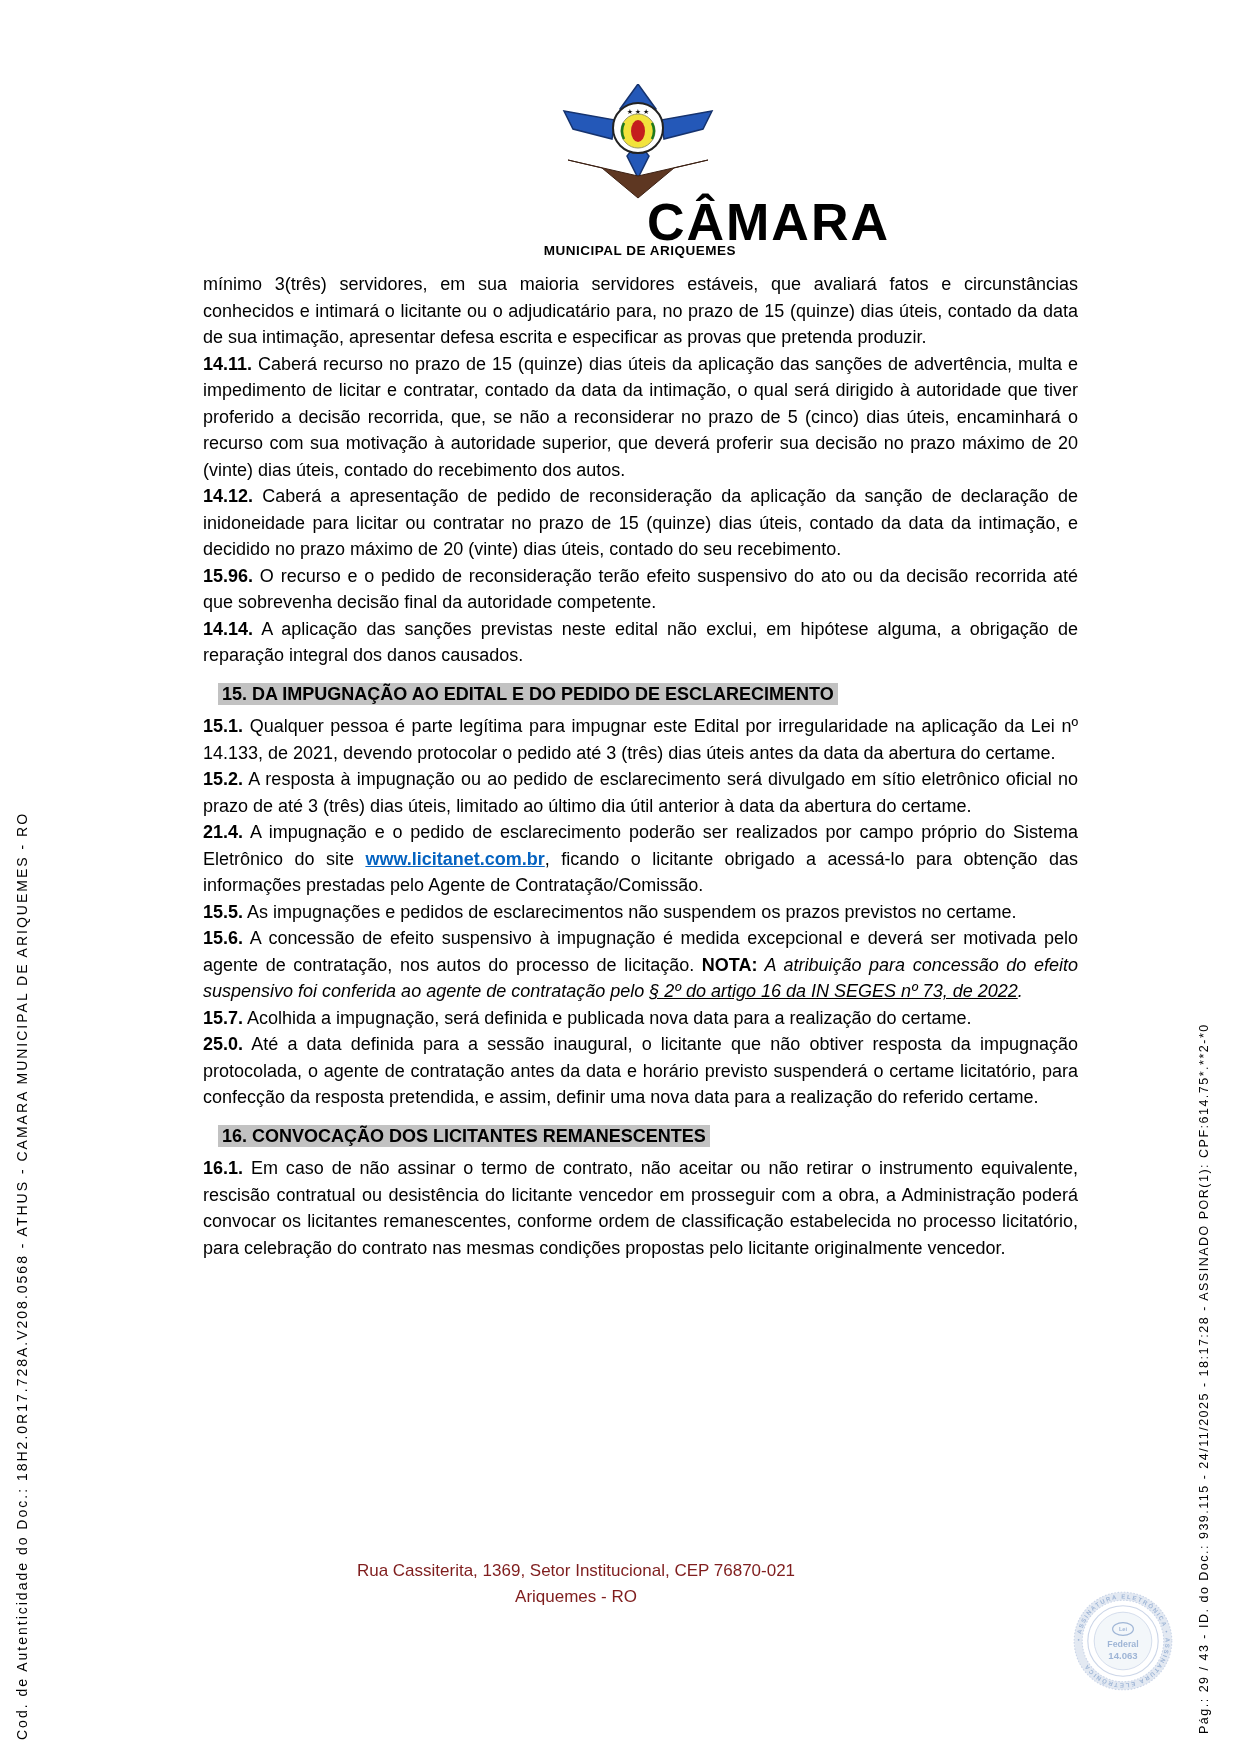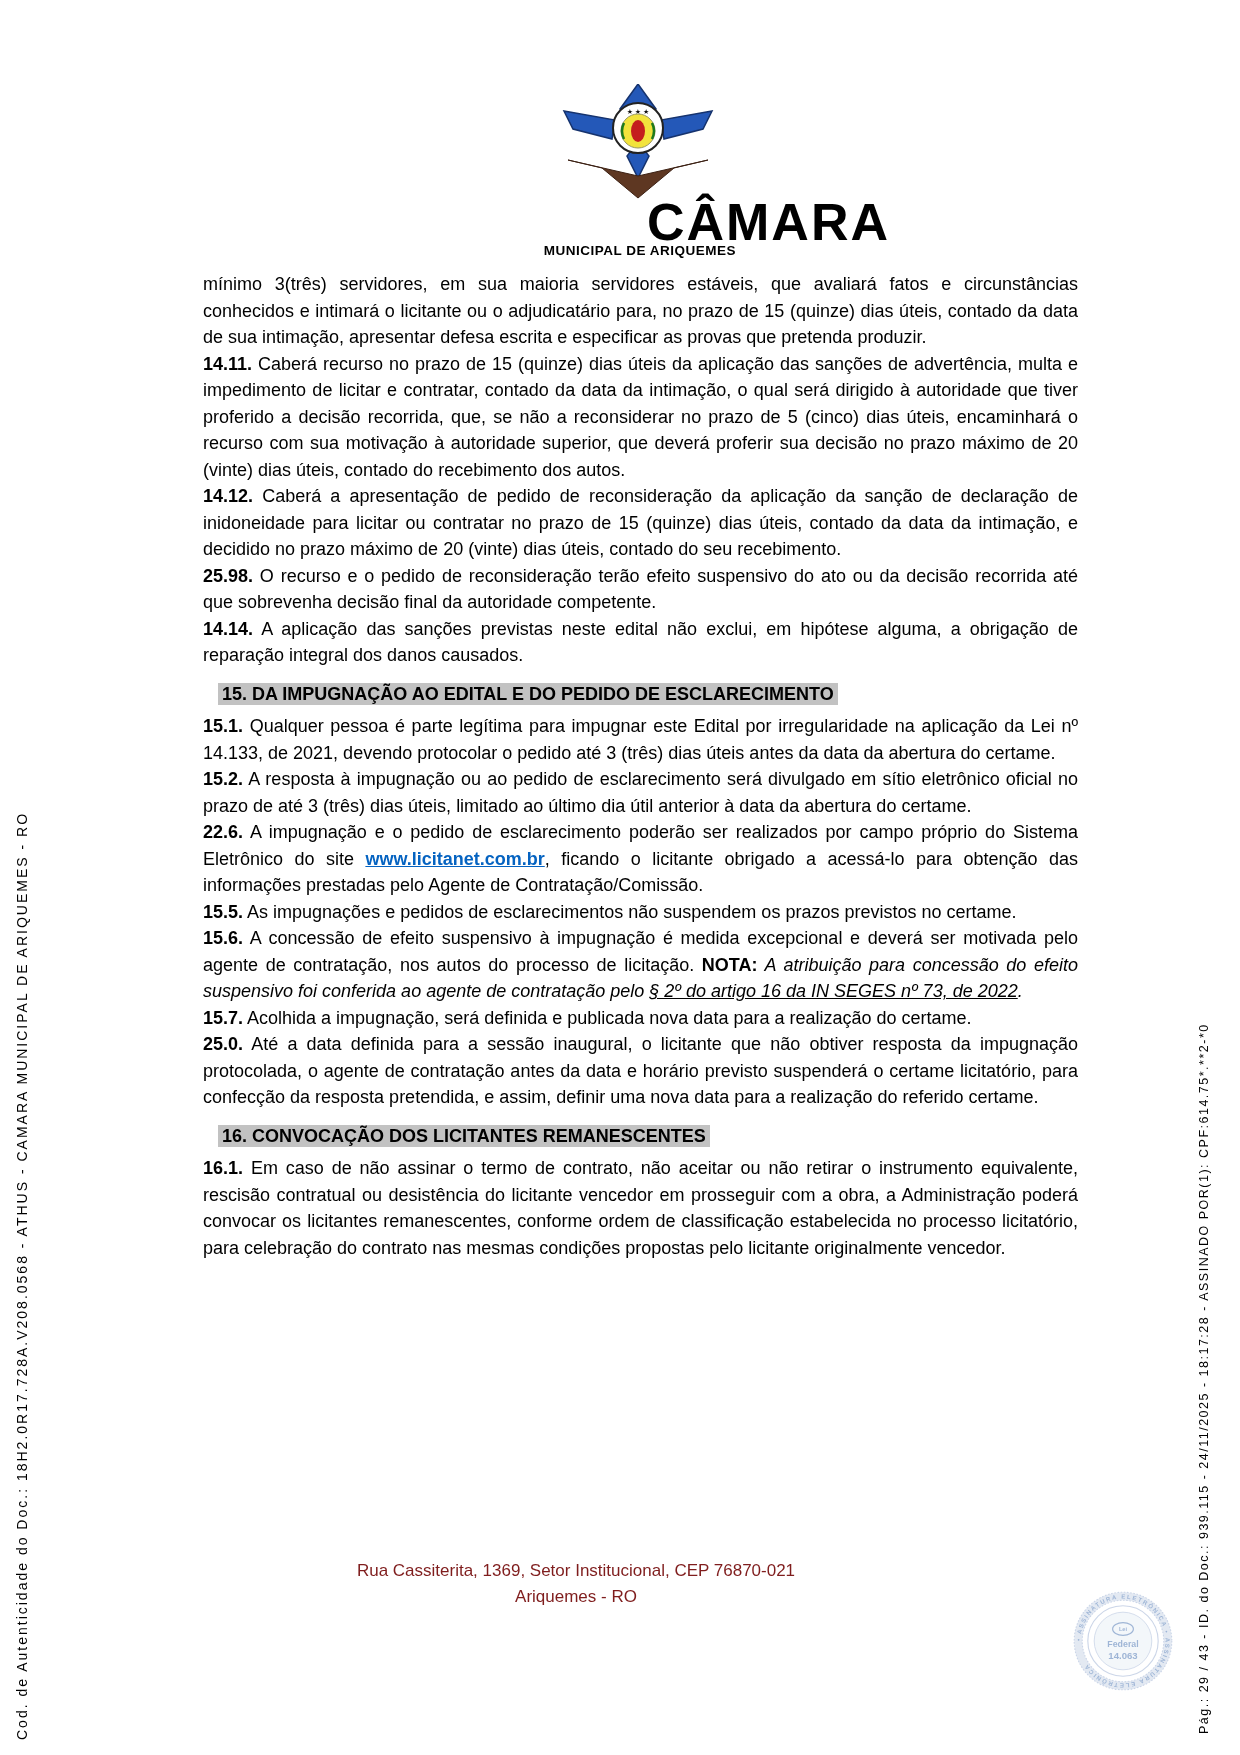--- a/index.html
+++ b/index.html
@@ -70,31 +70,31 @@
   <div class="logo-title">CÂMARA</div>
   <div class="logo-subtitle">MUNICIPAL DE ARIQUEMES</div>
 
   <div class="body">
     <p><span>mínimo 3(três) servidores, em sua maioria servidores estáveis, que avaliará fatos e circunstâncias conhecidos e intimará o licitante ou o adjudicatário para, no prazo de 15 (quinze) dias úteis, contado da data de sua intimação, apresentar defesa escrita e especificar as provas que pretenda produzir.</span></p>
 
     <p><span class="num">14.11.</span><span> Caberá recurso no prazo de 15 (quinze) dias úteis da aplicação das sanções de advertência, multa e impedimento de licitar e contratar, contado da data da intimação, o qual será dirigido à autoridade que tiver proferido a decisão recorrida, que, se não a reconsiderar no prazo de 5 (cinco) dias úteis, encaminhará o recurso com sua motivação à autoridade superior, que deverá proferir sua decisão no prazo máximo de 20 (vinte) dias úteis, contado do recebimento dos autos.</span></p>
 
     <p><span class="num">14.12.</span><span> Caberá a apresentação de pedido de reconsideração da aplicação da sanção de declaração de inidoneidade para licitar ou contratar no prazo de 15 (quinze) dias úteis, contado da data da intimação, e decidido no prazo máximo de 20 (vinte) dias úteis, contado do seu recebimento.</span></p>
 
-    <p><span class="num">25.98.</span><span> O recurso e o pedido de reconsideração terão efeito suspensivo do ato ou da decisão recorrida até que sobrevenha decisão final da autoridade competente.</span></p>
+    <p><span class="num">15.96.</span><span> O recurso e o pedido de reconsideração terão efeito suspensivo do ato ou da decisão recorrida até que sobrevenha decisão final da autoridade competente.</span></p>
 
     <p><span class="num">14.14.</span><span> A aplicação das sanções previstas neste edital não exclui, em hipótese alguma, a obrigação de reparação integral dos danos causados.</span></p>
 
     <p class="sec"><span class="hl">15. DA IMPUGNAÇÃO AO EDITAL E DO PEDIDO DE ESCLARECIMENTO</span></p>
 
     <p><span class="num">15.1.</span><span> Qualquer pessoa é parte legítima para impugnar este Edital por irregularidade na aplicação da Lei nº 14.133, de 2021, devendo protocolar o pedido até 3 (três) dias úteis antes da data da abertura do certame.</span></p>
 
     <p><span class="num">15.2.</span><span> A resposta à impugnação ou ao pedido de esclarecimento será divulgado em sítio eletrônico oficial no prazo de até 3 (três) dias úteis, limitado ao último dia útil anterior à data da abertura do certame.</span></p>
 
-    <p><span class="num">22.6.</span><span> A impugnação e o pedido de esclarecimento poderão ser realizados por campo próprio do Sistema Eletrônico do site </span><a class="link">www.licitanet.com.br</a><span>, ficando o licitante obrigado a acessá-lo para obtenção das informações prestadas pelo Agente de Contratação/Comissão.</span></p>
+    <p><span class="num">21.4.</span><span> A impugnação e o pedido de esclarecimento poderão ser realizados por campo próprio do Sistema Eletrônico do site </span><a class="link">www.licitanet.com.br</a><span>, ficando o licitante obrigado a acessá-lo para obtenção das informações prestadas pelo Agente de Contratação/Comissão.</span></p>
 
     <p><span class="num">15.5.</span><span> As impugnações e pedidos de esclarecimentos não suspendem os prazos previstos no certame.</span></p>
 
     <p><span class="num">15.6.</span><span> A concessão de efeito suspensivo à impugnação é medida excepcional e deverá ser motivada pelo agente de contratação, nos autos do processo de licitação. </span><span class="bold">NOTA:</span><span class="it"> A atribuição para concessão do efeito suspensivo foi conferida ao agente de contratação pelo </span><span class="itu">§ 2º do artigo 16 da IN SEGES nº 73, de 2022</span><span class="it">.</span></p>
 
     <p><span class="num">15.7.</span><span> Acolhida a impugnação, será definida e publicada nova data para a realização do certame.</span></p>
 
     <p><span class="num">25.0.</span><span> Até a data definida para a sessão inaugural, o licitante que não obtiver resposta da impugnação protocolada, o agente de contratação antes da data e horário previsto suspenderá o certame licitatório, para confecção da resposta pretendida, e assim, definir uma nova data para a realização do referido certame.</span></p>
 
     <p class="sec"><span class="hl">16. CONVOCAÇÃO DOS LICITANTES REMANESCENTES</span></p>

